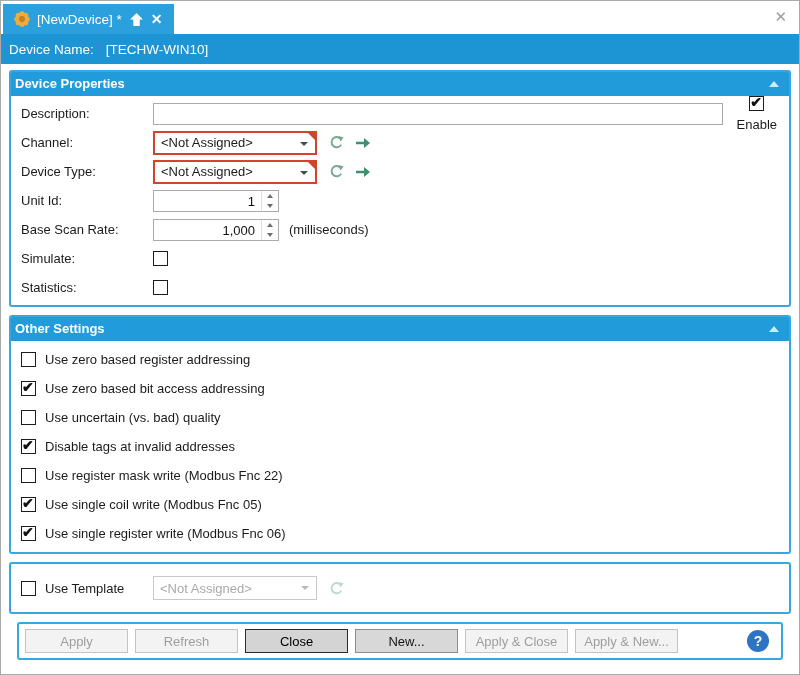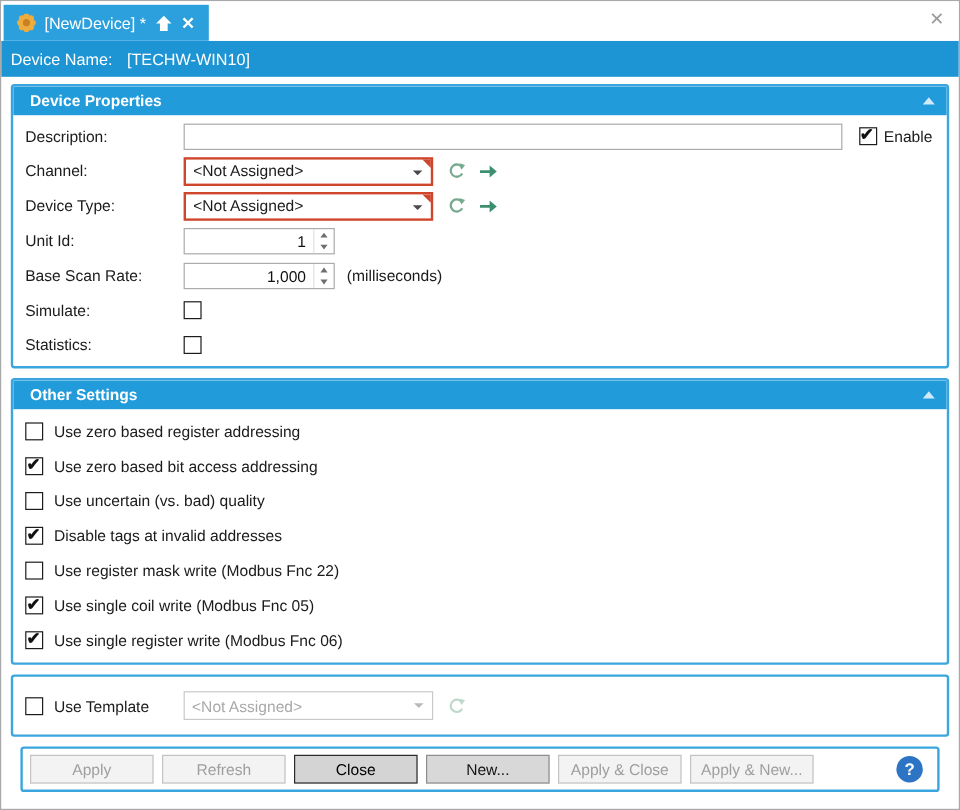--- a/index.html
+++ b/index.html
@@ -25,41 +25,41 @@
     border-top:7px solid #d0462c;border-left:7px solid transparent;}
   .name-input{width:100%;height:100%;border:none;outline:none;padding:0 6px;
     font-size:13.5px;font-family:inherit;color:#111;box-sizing:border-box;}
   .host{white-space:nowrap;margin-right:2px;}
 
   
   .content{padding:6px 8px 0 8px;}
   .section{border:2px solid #3aa5de;border-radius:3px;margin-bottom:8px;
     overflow:hidden;background:#fff;}
   .sec-header{background:#229bdb;color:#fff;font-weight:bold;font-size:13px;
-    padding:0 14px;height:24px;line-height:24px;position:relative;}
+    padding:0 4px;height:24px;line-height:24px;position:relative;}
   .collapse{position:absolute;right:10px;top:9px;width:0;height:0;
     border-left:5px solid transparent;border-right:5px solid transparent;
     border-bottom:6px solid #cfeaf8;}
 
   .dp-body{padding:3px 10px;}
   .row{display:flex;align-items:center;height:29px;}
   .lbl{width:132px;font-size:13px;color:#1b1b1b;flex:none;}
   .text-input{height:22px;box-sizing:border-box;border:1px solid #ababab;flex:1;
     font-size:13px;font-family:inherit;padding:0 5px;outline:none;}
   .enable-wrap{display:flex;align-items:center;gap:6px;margin-left:14px;
-    margin-right:2px;font-size:13px;color:#1b1b1b;}
+    margin-right:2px;font-size:13px;color:#1b1b1b;flex-direction:column;}
 
   
   .cb{width:15px;height:15px;border:1px solid #1c1c1c;background:#fff;position:relative;
     display:inline-block;box-sizing:border-box;flex:none;}
   .cb.checked::after{content:"\2714";position:absolute;left:0px;top:-3px;
     font-size:14px;font-weight:bold;color:#111;}
 
   
-  .dropdown{width:208px;height:24px;box-sizing:border-box;border:2px solid #d0462c;
+  .dropdown{width:164px;height:24px;box-sizing:border-box;border:2px solid #d0462c;
     background:#fff;display:flex;align-items:center;position:relative;
     padding:0 22px 0 6px;font-size:13px;color:#1b1b1b;flex:none;}
   .dropdown::before{content:"";position:absolute;top:0;right:0;
     border-top:7px solid #d0462c;border-left:7px solid transparent;}
   .dropdown .caret{position:absolute;right:7px;top:9px;width:0;height:0;
     border-left:4px solid transparent;border-right:4px solid transparent;
     border-top:4px solid #4a4a4a;}
   .dropdown.disabled{border:1px solid #c9c9c9;color:#a9a9a9;}
   .dropdown.disabled::before{display:none;}
   .dropdown.disabled .caret{border-top-color:#b9b9b9;}

